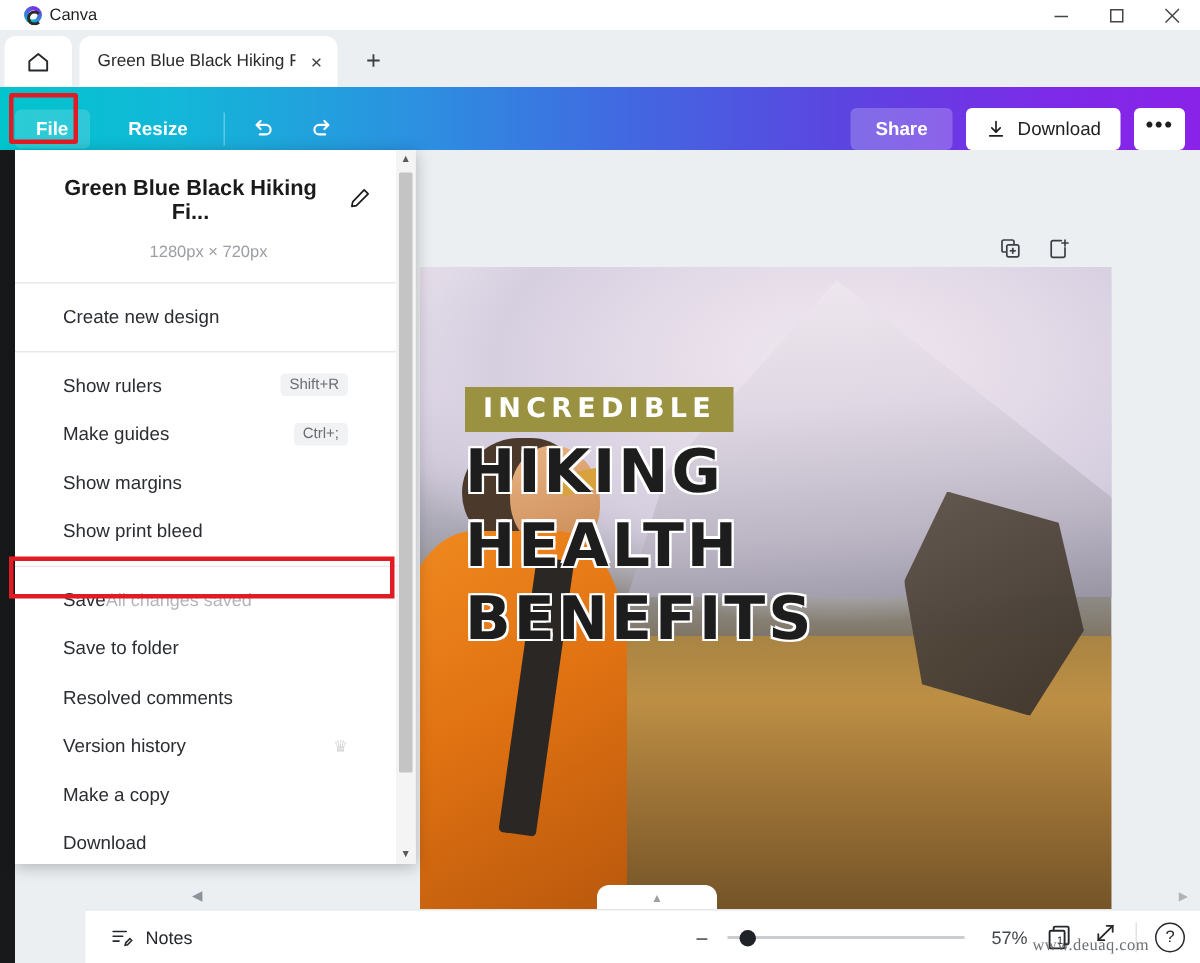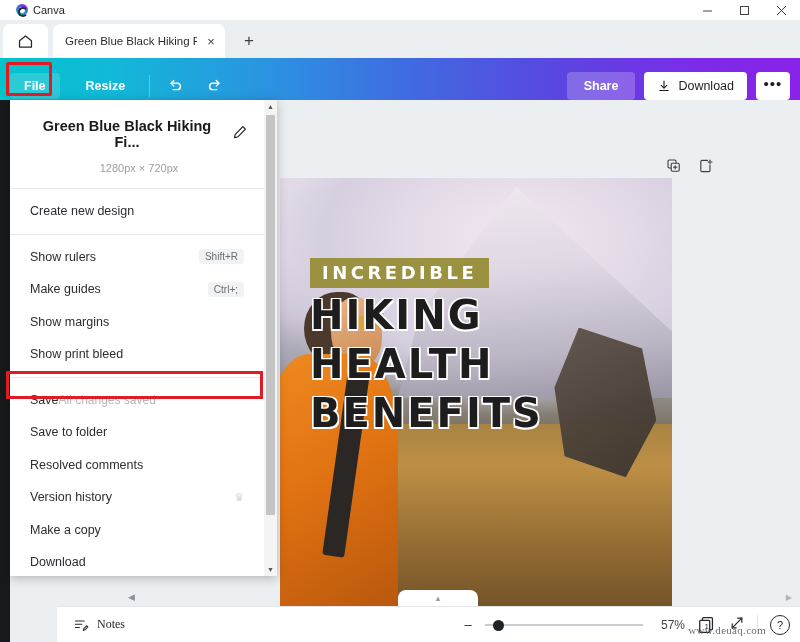--- a/index.html
+++ b/index.html
@@ -128,21 +128,21 @@
   
   .canvas-area{
     position:absolute; left:10px; top:0; right:0; bottom:0;
     background:#eceff1; overflow:hidden;
   }
   .page-tools{
     position:absolute; right:86px; top:58px; display:flex; gap:16px; color:#3b3f45;
   }
   .page-tool{ width:16px; height:16px; }
   .design-canvas{
-    position:absolute; left:270px; top:78px; width:392px; height:440px;
+    position:absolute; left:270px; top:78px; width:461px; height:440px;
     overflow:hidden; background:#cfd4dd;
   }
   .photo{
     position:absolute; inset:0;
     background:
       radial-gradient(ellipse 70% 40% at 60% 14%, #efe7ef 0%, #e4dbe8 40%, #d6cfe0 70%, transparent 100%),
       linear-gradient(180deg,
         #eae3ec 0%, #e3dbe9 18%,
         #cdc6d6 30%, #a9a7b4 40%,
         #8d8a86 50%, #7b6f5a 58%,
@@ -231,21 +231,21 @@
   .menu-item{
     height:32.5px; display:flex; align-items:center; padding:0 20px;
     font-size:12.5px; color:#2a2d31; position:relative;
   }
   .menu-item .shortcut{
     margin-left:auto; font-size:10px; color:#6a6d72;
     background:#f1f2f4; border-radius:3px; padding:2px 6px;
   }
   .menu-item .sub{ font-size:12px; color:#b3b6ba; }
   .menu-item .crown{ margin-left:auto; color:#d6d8db; font-size:11px; }
-  .menu-group{ padding:6px 0; }
+  .menu-group{ padding:6px 12px; }
   .save-highlight{
     position:absolute; left:6px; top:371px; width:257px; height:28px;
     border:3px solid #e01b24; z-index:70; pointer-events:none;
   }
   
   .menu-scroll{
     position:absolute; right:0; top:0; width:13px; height:476px; background:#f4f4f4;
   }
   .sb-arrow{
     width:13px; height:13px; display:flex; align-items:center; justify-content:center;
@@ -258,21 +258,21 @@
   }
 
   
   .statusbar{
     position:absolute; left:57px; bottom:0; width:743px; height:36px;
     background:#ffffff; border-top:1px solid #e4e6e9;
     display:flex; align-items:center;
   }
   .notes{
     display:flex; align-items:center; gap:8px; padding-left:16px;
-    font-size:12px; color:#25282c;font-family:Liberation Serif, serif;
+    font-size:12px; color:#25282c;
   }
   .zoom-group{ margin-left:auto; display:flex; align-items:center; gap:12px; padding-right:10px; }
   .zoom-minus{ color:#25282c; font-size:13px; width:10px; text-align:center; }
   .slider{ position:relative; width:158px; height:14px; display:flex; align-items:center; }
   .slider-track{ width:100%; height:2px; background:#c9ccd1; }
   .slider-knob{
     position:absolute; left:8px; top:2px; width:11px; height:11px;
     border-radius:50%; background:#1f2226;
   }
   .zoom-val{ font-size:12px; color:#43474c; min-width:30px; text-align:right; }

